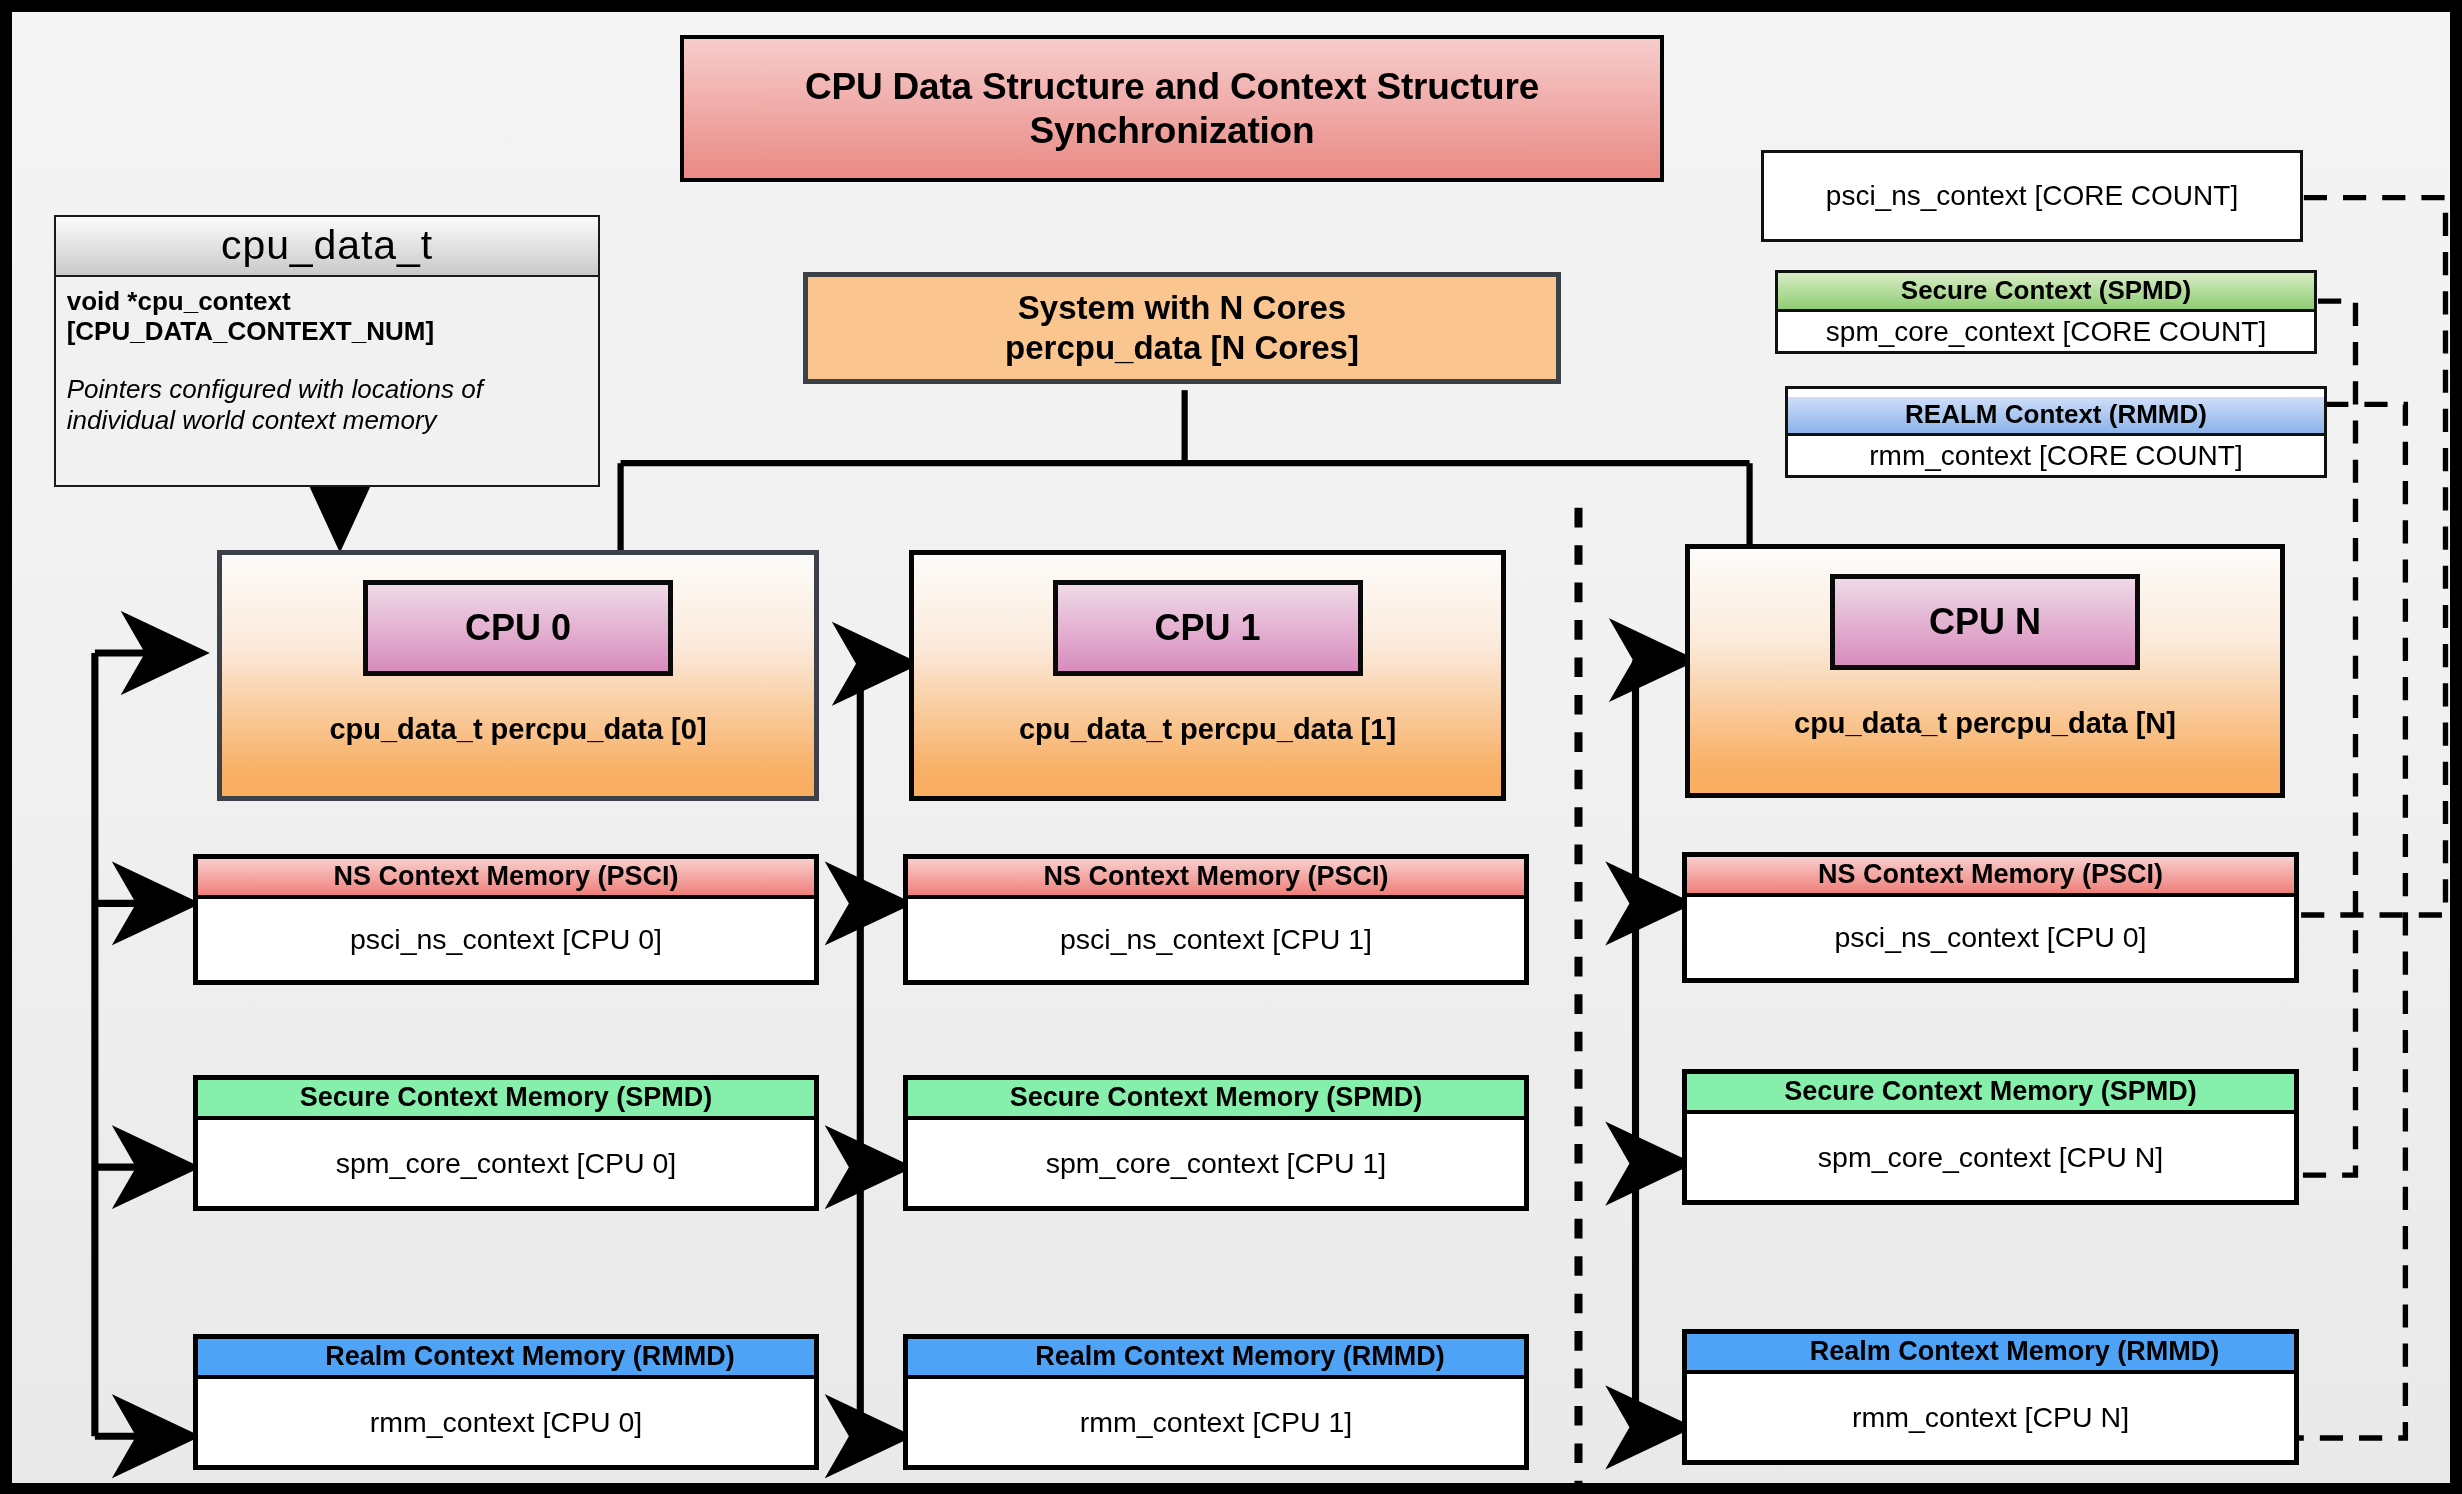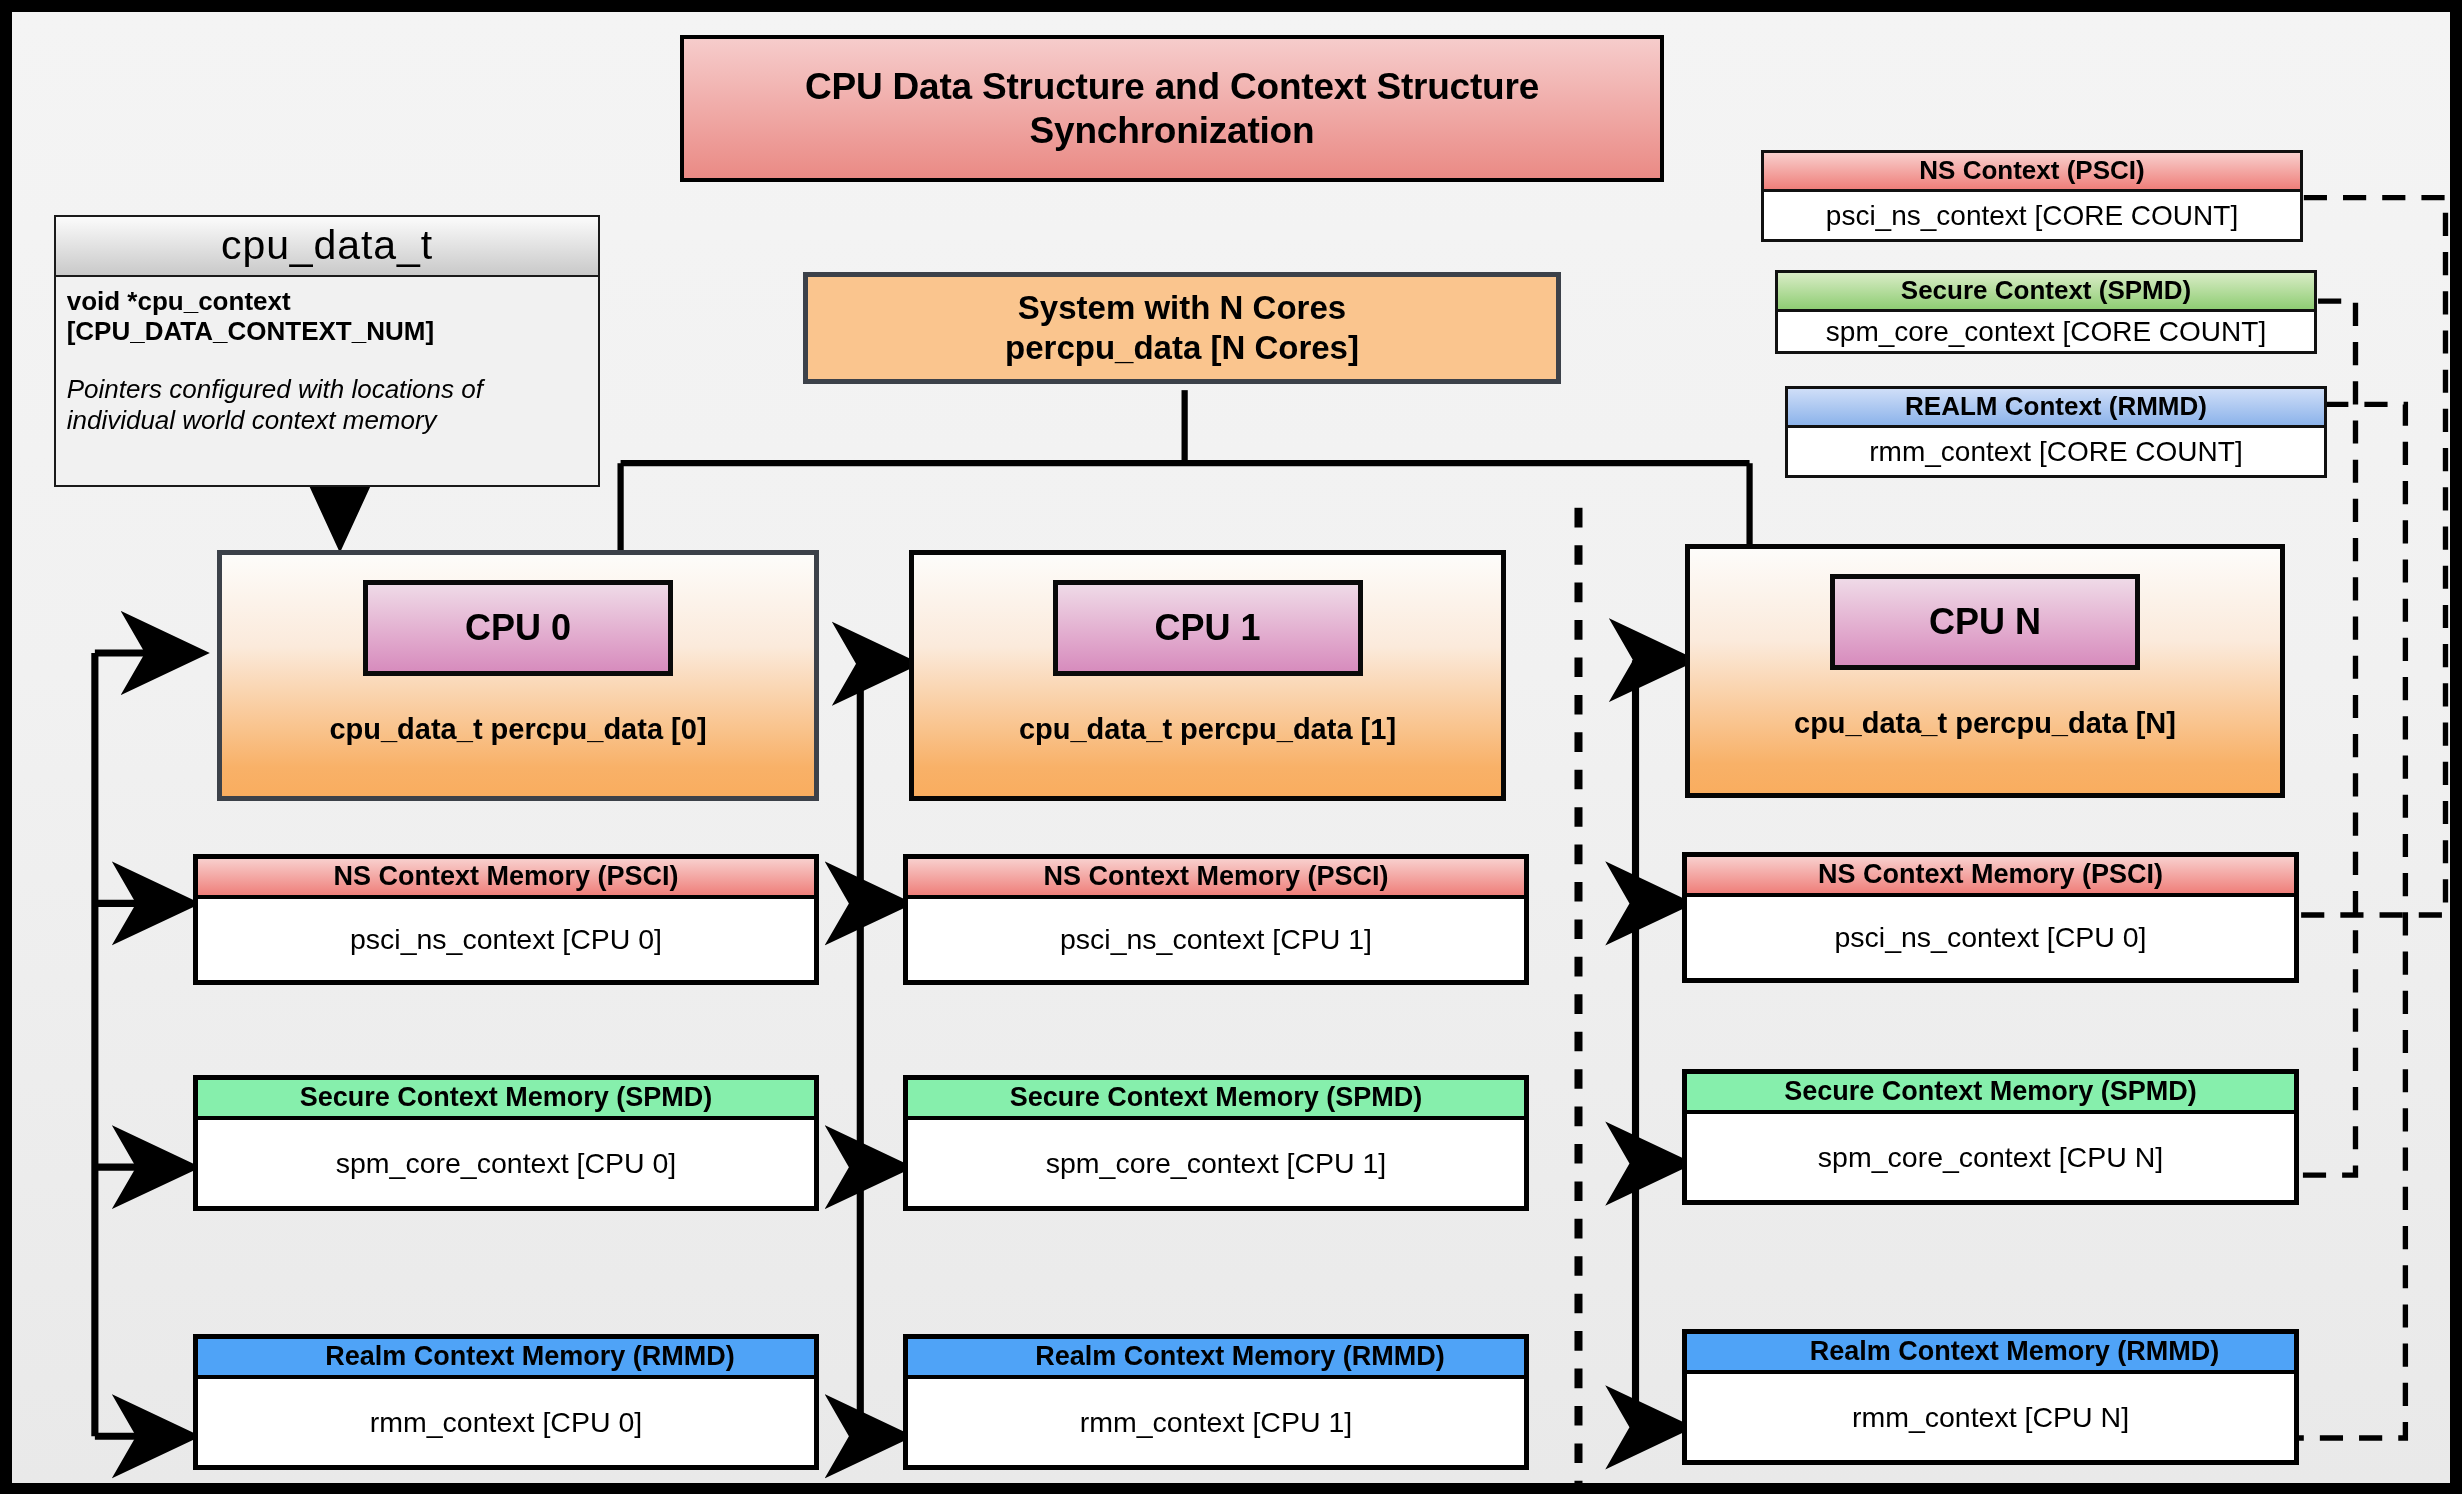--- a/index.html
+++ b/index.html
@@ -62,21 +62,21 @@
   .mem.thin{border:3.6px solid #111;}
   .mem-hd{font-weight:bold;font-size:27px;text-align:center;
           color:#000;padding:1.8px 0 3.6px;border-bottom:4.5px solid #000;}
   .mem.thin .mem-hd{border-bottom:3.6px solid #111;font-size:26px;}
   .mem-bd{flex:1;display:flex;align-items:center;justify-content:center;
           font-size:28.5px;color:#000;text-align:center;}
   .mem.thin .mem-bd{font-size:28px;}
   .hd-ns-g{background:linear-gradient(180deg,#f8cfcd 0%,#ef7f7a 100%);}
   .hd-sec-g{background:linear-gradient(180deg,#d9ecc6 0%,#8fcd74 100%);}
   .hd-sec-f{background:#86efac;}
-  .hd-rlm-g{background:linear-gradient(180deg,#cfdef8 0%,#8cb3ea 100%);}
+  .hd-rlm-g{background:linear-gradient(180deg,#cfdef8 0%,#8cb3ea 100%);margin-top:8px;}
   .hd-rlm-f{background:#4fa3f7;padding-left:48px;}
 </style>
 </head>
 <body>
 
 <div id="root">
   <div id="bgwash"></div>
 
   <svg id="svg" viewBox="0 0 2763 1677">
     <defs>
@@ -149,21 +149,20 @@
   </div>
 
   <div class="bx sysbox ctr" style="left:791px;top:260px;width:758px;height:112px;">
     <div>
       <div>System with N Cores</div>
       <div>percpu_data [N Cores]</div>
     </div>
   </div>
 
   <div class="bx mem thin" style="left:1749px;top:138px;width:542px;height:92px;">
-    <div class="mem-hd hd-ns-g">NS Context  (PSCI)</div>
     <div class="mem-bd">psci_ns_context [CORE COUNT]</div>
   </div>
   <div class="bx mem thin" style="left:1763px;top:258px;width:542px;height:84px;">
     <div class="mem-hd hd-sec-g">Secure Context (SPMD)</div>
     <div class="mem-bd">spm_core_context [CORE COUNT]</div>
   </div>
   <div class="bx mem thin" style="left:1773px;top:374px;width:542px;height:92px;">
     <div class="mem-hd hd-rlm-g">REALM Context (RMMD)</div>
     <div class="mem-bd">rmm_context [CORE COUNT]</div>
   </div>

